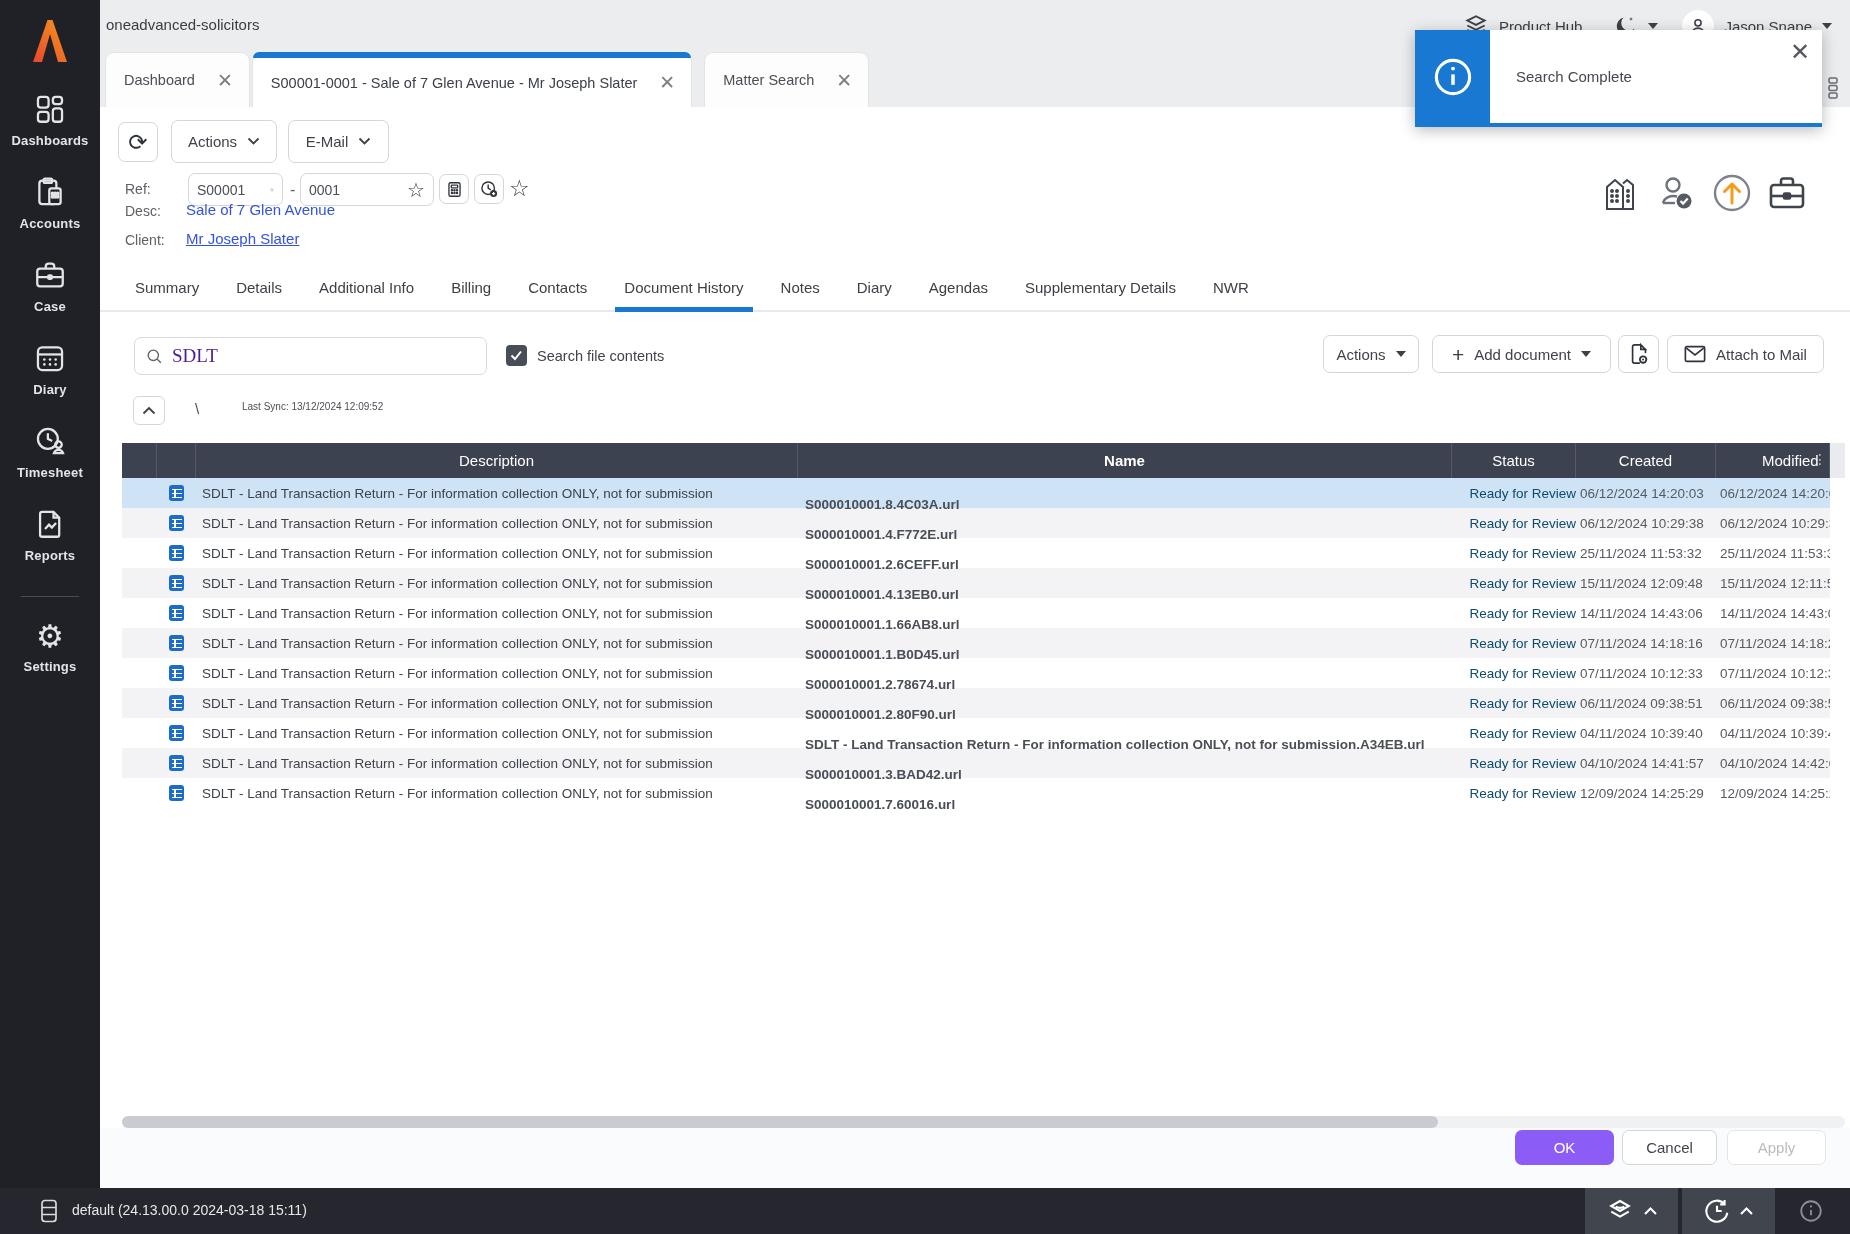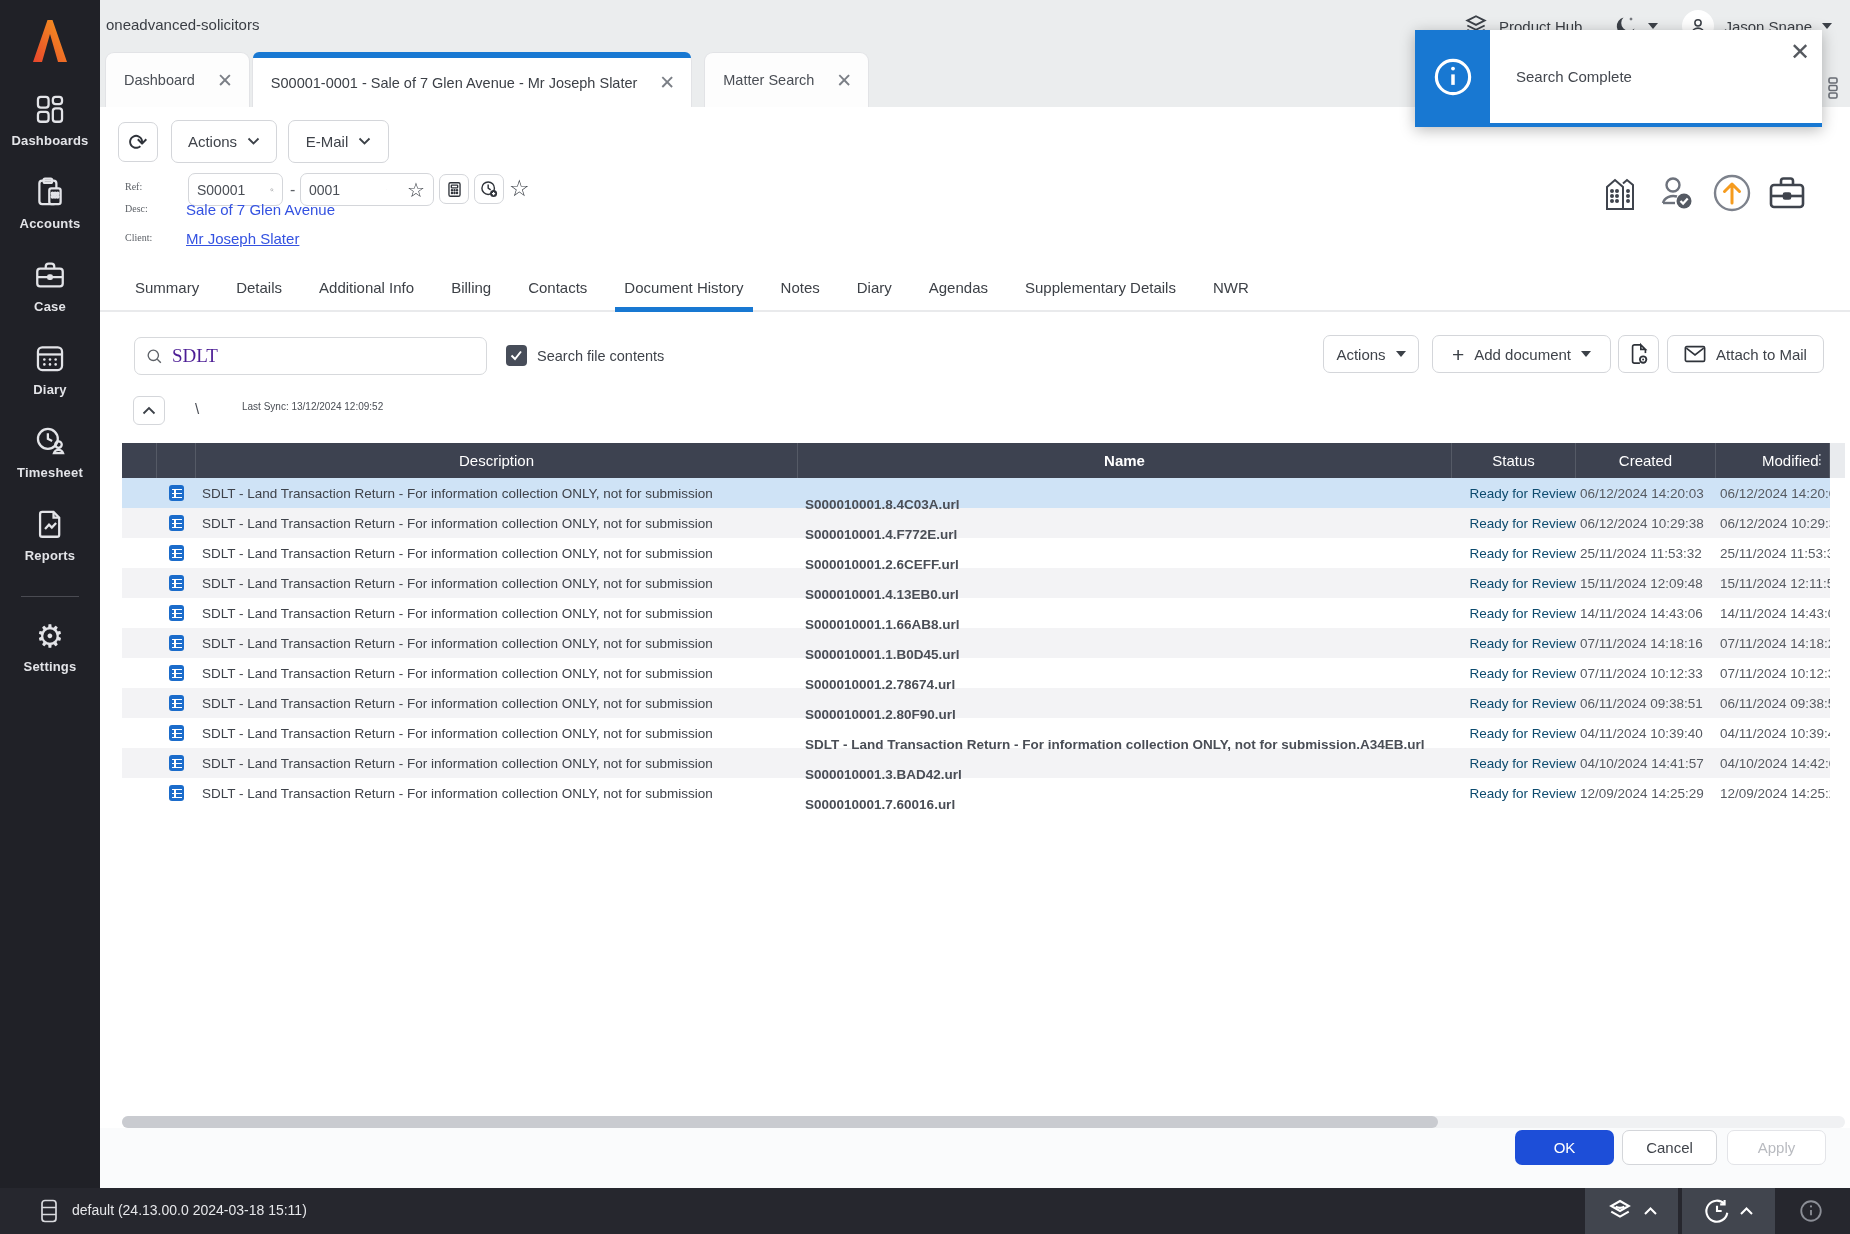--- a/index.html
+++ b/index.html
@@ -45,21 +45,21 @@
   
   .main { position:absolute; left:100px; top:107px; width:1750px; height:1081px; background:#fff; }
   .btn { display:flex; align-items:center; justify-content:center; gap:10px; background:#fff;
          border:1px solid #d4d6da; border-radius:7px; font-size:15px; color:#3f434a; cursor:pointer;
          font-family:"Liberation Sans",sans-serif; }
 
   .btn-refresh { position:absolute; left:18px; top:15px; width:40px; height:40px; }
   .btn-actions { position:absolute; left:71px; top:13px; width:106px; height:43px; }
   .btn-email   { position:absolute; left:188px; top:13px; width:101px; height:43px; }
 
-  .fld-label { position:absolute; font-size:10px; color:#5d6167;font-family:Liberation Serif, serif; }
+  .fld-label { position:absolute; font-size:14px; color:#5d6167; }
   .ref-input { position:absolute; top:66px; height:33px; border:1px solid #d4d6da; border-radius:7px;
                display:flex; align-items:center; padding:0 8px; gap:21px; background:#fff; }
   .ref-input input { border:none; outline:none; font-size:14px; color:#4a4e55; width:52px; font-family:"Liberation Sans",sans-serif; background:transparent; }
   .ref-dash { position:absolute; left:190px; top:74px; color:#5d6167; }
   .sq-btn { position:absolute; top:67px; width:30px; height:30px; border:1px solid #d4d6da; border-radius:7px;
             background:#fff; display:flex; align-items:center; justify-content:center; cursor:pointer; }
   .glyph-star { font-family:"DejaVu Sans",sans-serif; font-size:20px; color:#3c4148; line-height:1; cursor:pointer; }
   .matter-icons { position:absolute; right:42px; top:64px; display:flex; align-items:center; gap:12px; }
   .matter-icons > span { cursor:pointer; }
 
@@ -113,21 +113,21 @@
   .cell.c-modified { padding-left:4px; color:#565a61; }
   .file-icon { width:15px; height:16px; border-radius:3px; background:#1b6ccb; position:relative; }
   .file-icon::after { content:''; position:absolute; left:3px; right:2px; top:4px; bottom:3px;
         background:repeating-linear-gradient(to bottom,#fff 0 1.5px,transparent 1.5px 4px); }
   .file-icon::before { content:''; position:absolute; left:5px; top:4px; bottom:3px; width:1.5px; background:#fff; z-index:1; }
 
   
   .hscroll { position:absolute; left:22px; top:1009px; width:1723px; height:12px; background:#f0f1f3; border-radius:7px; }
   .hscroll-thumb { width:1316px; height:12px; background:#c9cbd0; border-radius:7px; cursor:grab; }
   .footer-strip { position:absolute; left:0; right:0; top:1021px; bottom:0; background:#fafbfc; }
-  .btn-ok { position:absolute; left:1415px; top:2px; width:99px; height:35px; background:#1d4ed8; color:#fff; border:none; border-radius:7px; }
+  .btn-ok { position:absolute; left:1415px; top:2px; width:99px; height:35px; background:#8b5cf6; color:#fff; border:none; border-radius:7px; }
   .btn-cancel { position:absolute; left:1522px; top:2px; width:95px; height:35px; }
   .btn-apply { position:absolute; left:1627px; top:2px; width:99px; height:35px; color:#b9bbc0; border-color:#e3e4e8; cursor:default; }
 
   
   .statusbar { position:absolute; left:0; bottom:0; width:1850px; height:46px; background:#26272e; z-index:6; }
   .sb-env { position:absolute; left:72px; top:14px; font-size:14px; color:#e6e7ea; }
   .sb-dbicon { position:absolute; left:38px; top:10px; }
   .sb-btn { position:absolute; top:0; height:46px; width:93px; background:#41454e; display:flex; align-items:center; justify-content:center; gap:8px; cursor:pointer; }
   .sb-btn.b1 { left:1585px; } .sb-btn.b2 { left:1682px; }
   .sb-info { position:absolute; left:1798px; top:10px; cursor:pointer; }

